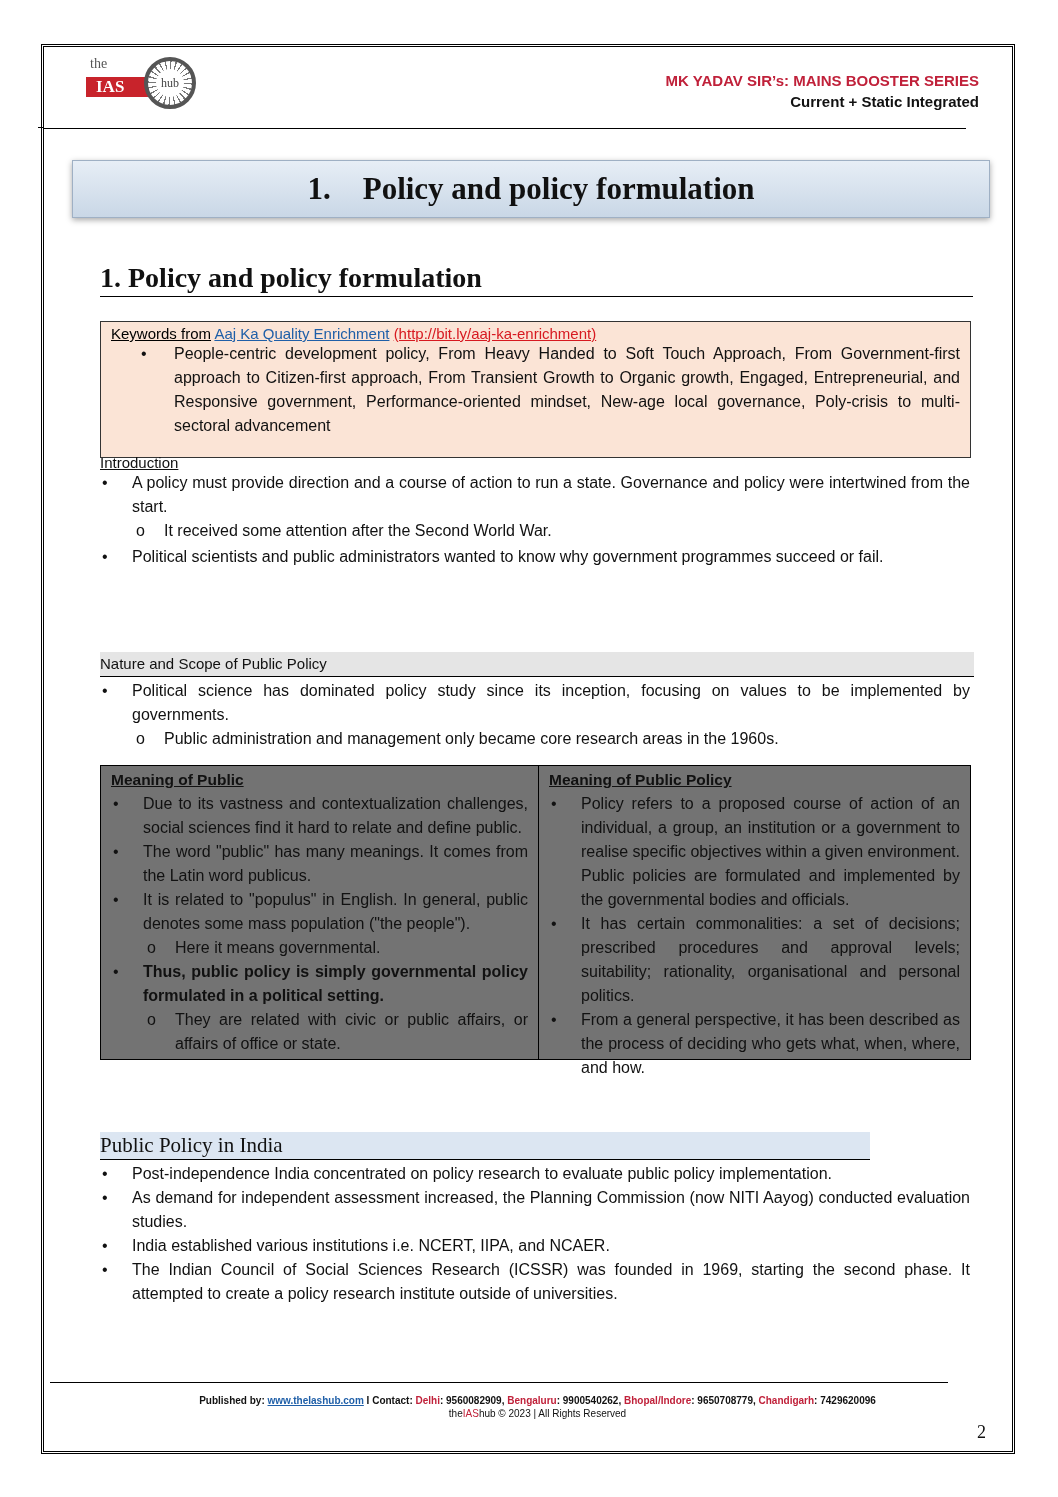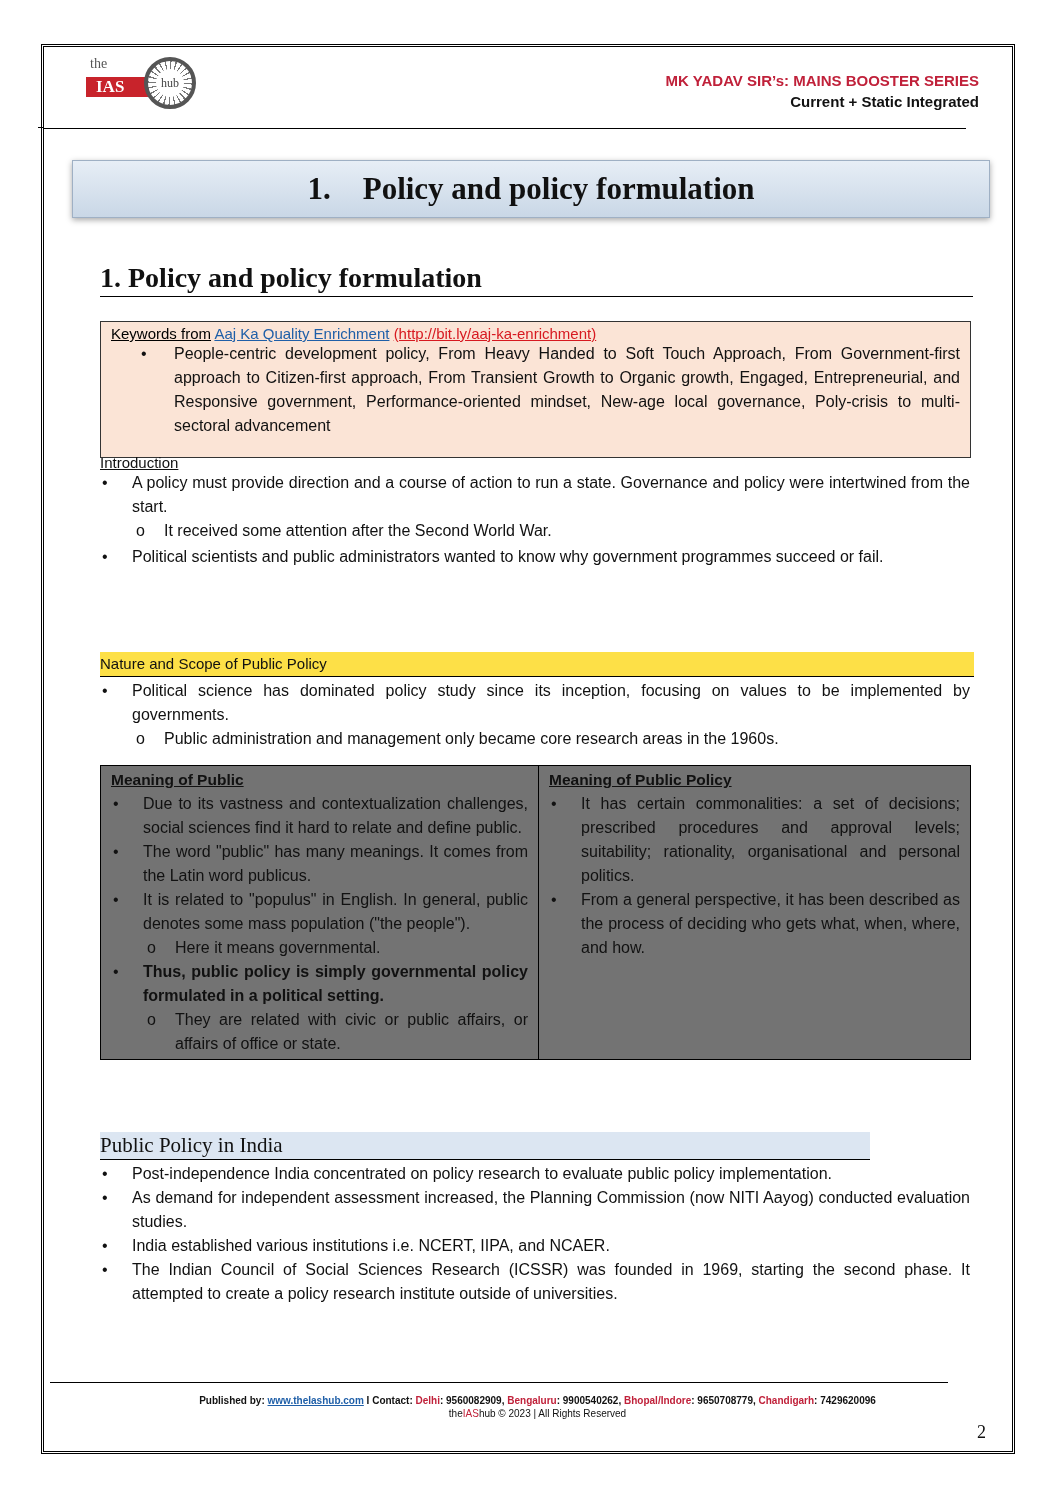--- a/index.html
+++ b/index.html
@@ -51,21 +51,21 @@
   ul.o { list-style: none; margin: 0; padding: 0; }
   ul.o > li { position: relative; padding-left: 64px; text-align: justify; }
   ul.o > li::before { content: "o"; position: absolute; left: 36px; top: 0; }
   .kw-box ul.b > li { padding-left: 63px; }
   .kw-box ul.b > li::before { left: 30px; }
 
   .intro { position: absolute; left: 100px; top: 454px; width: 870px; }
   .intro-head { font-size: 15px; text-decoration: underline; }
 
   .scope-head { position: absolute; left: 100px; top: 652px; width: 874px; height: 24px;
-                background: #fde047; border-bottom: 1px solid #000; font-size: 15px; line-height: 24px; }
+                background: #e5e5e5; border-bottom: 1px solid #000; font-size: 15px; line-height: 24px; }
   .scope { position: absolute; left: 100px; top: 679px; width: 870px; }
 
   .table2 { position: absolute; left: 100px; top: 765px; width: 871px; height: 295px;
             border: 1px solid #000; box-sizing: border-box; background: #737373; display: flex; justify-content: flex-end; }
   .table2 .col { box-sizing: border-box; padding: 2px 10px 0 10px; font-size: 16px; line-height: 24px; }
   .table2 .col.left { width: 438px; border-right: 1px solid #000; }
   .table2 .col.right { width: 431px; }
   .col-head { font-weight: bold; text-decoration: underline; font-size: 15.5px; }
   .table2 ul.b > li { padding-left: 32px; }
   .bold { font-weight: bold; }
@@ -162,20 +162,21 @@
         <span class="bold">Thus, public policy is simply governmental policy formulated in a political setting.</span>
         <ul class="o" style="margin-left:-32px;">
           <li>They are related with civic or public affairs, or affairs of office or state.</li>
         </ul>
       </li>
     </ul>
   </div>
   <div class="col right">
     <div class="col-head">Meaning of Public Policy</div>
     <ul class="b">
+      <li>Policy refers to a proposed course of action of an individual, a group, an institution or a government to realise specific objectives within a given environment. Public policies are formulated and implemented by the governmental bodies and officials.</li>
       <li>It has certain commonalities: a set of decisions; prescribed procedures and approval levels; suitability; rationality, organisational and personal politics.</li>
       <li>From a general perspective, it has been described as the process of deciding who gets what, when, where, and how.</li>
     </ul>
   </div>
 </div>
 
 <div class="india-head">Public Policy in India</div>
 <div class="india">
   <ul class="b txt">
     <li>Post-independence India concentrated on policy research to evaluate public policy implementation.</li>

